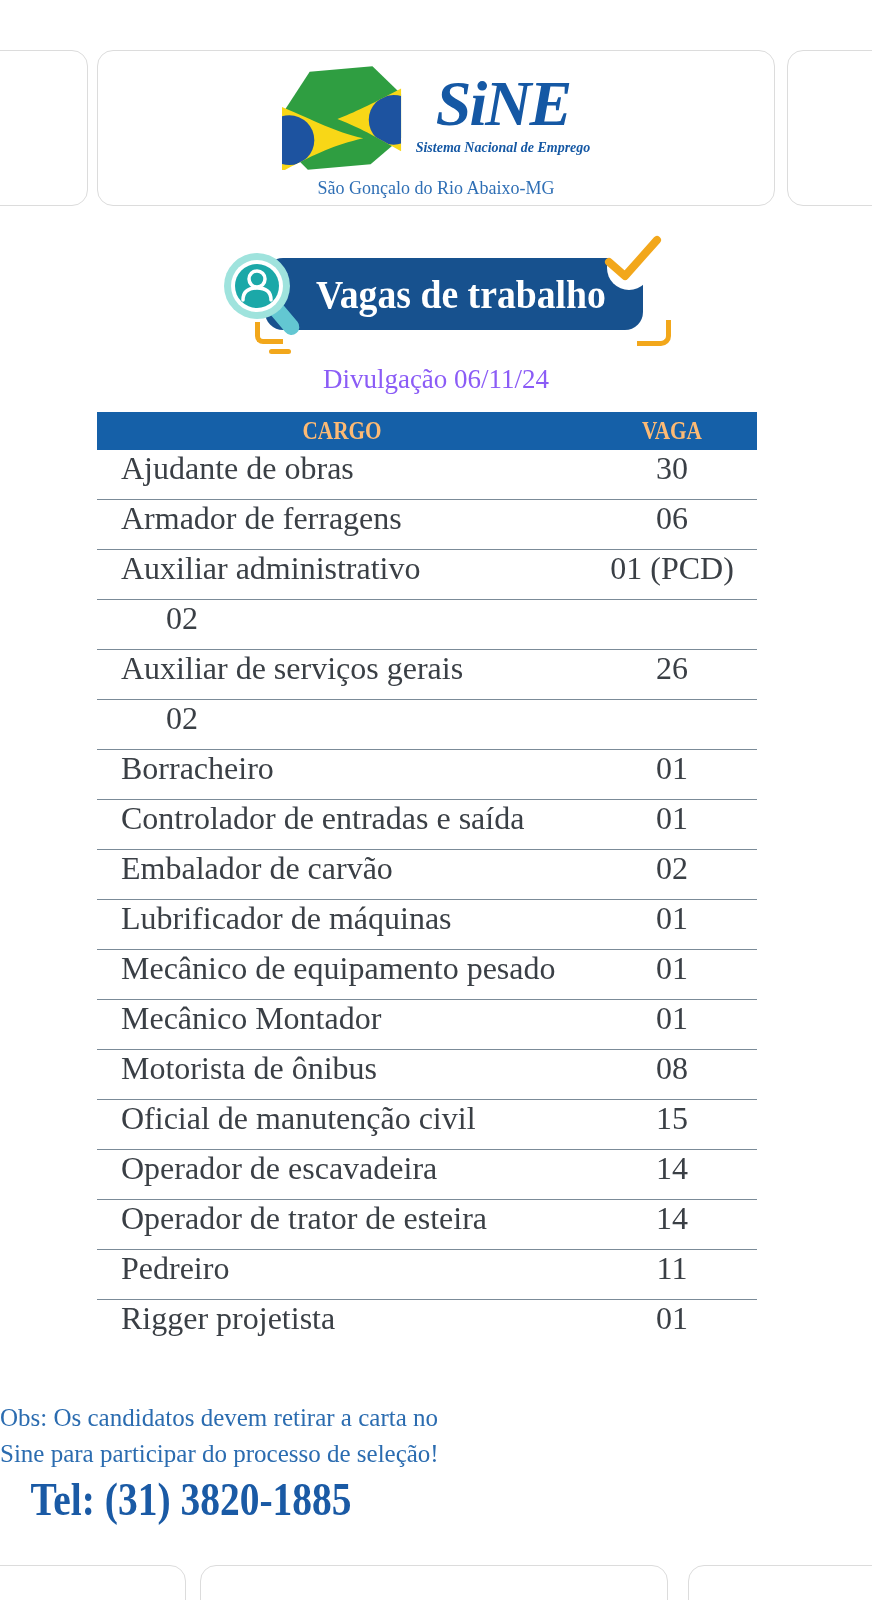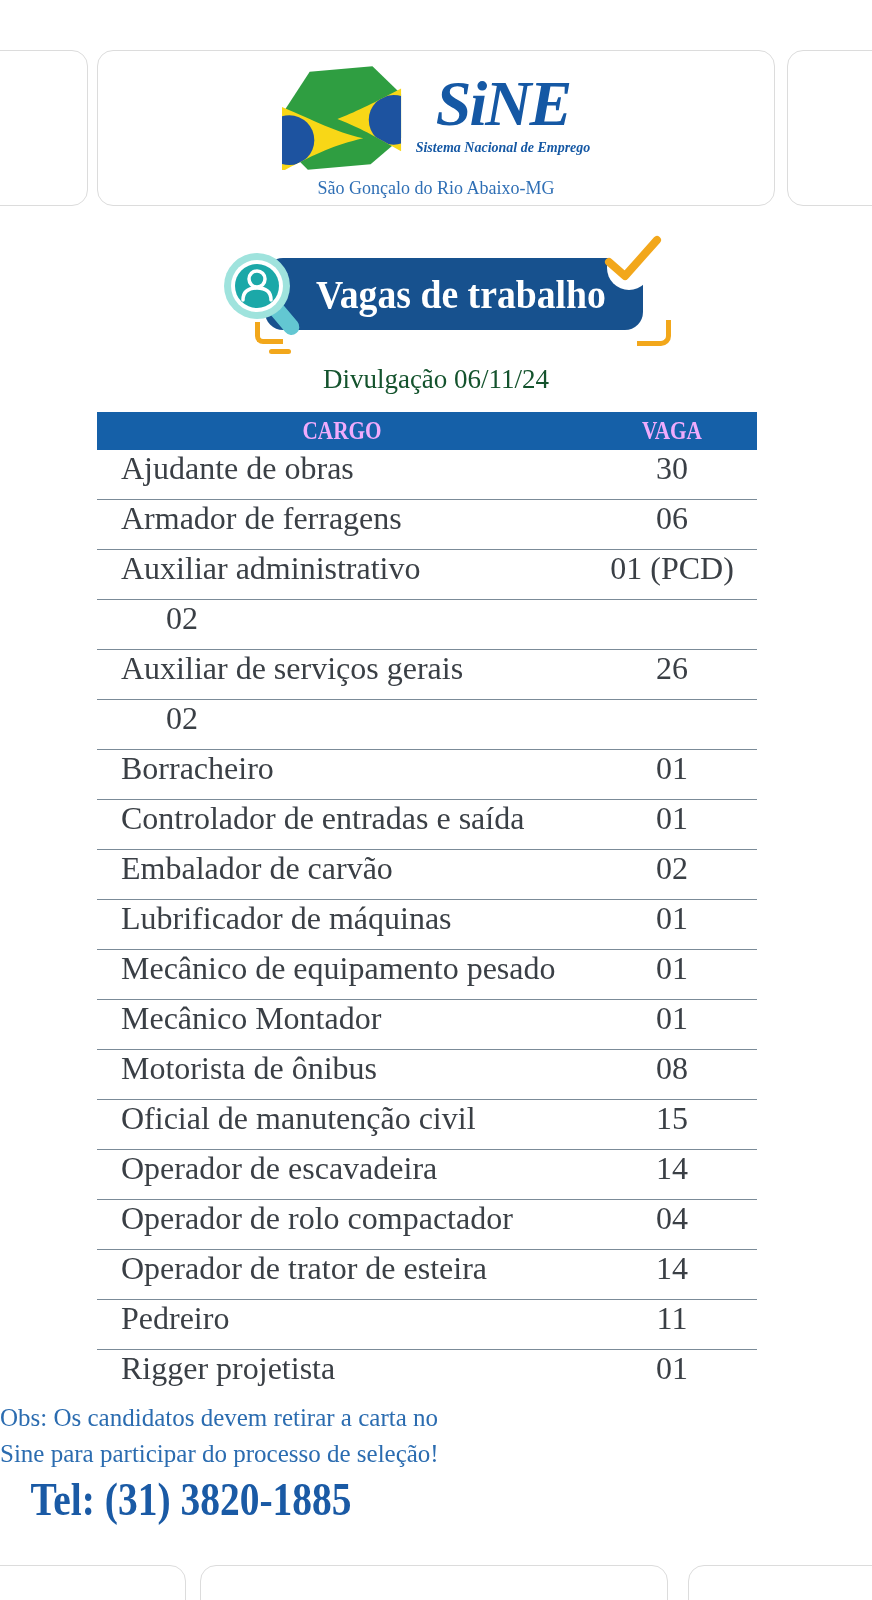--- a/index.html
+++ b/index.html
@@ -65,28 +65,28 @@
   }
   .bracket-br{
     right:-28px;bottom:-16px;width:34px;height:26px;
     border-right:5px solid var(--orange,#f2a71b);border-bottom:5px solid var(--orange,#f2a71b);
     border-bottom-right-radius:10px;
   }
 
   
   .date-line{
     position:absolute;left:0;top:364px;width:872px;text-align:center;
-    font-size:27px;color:#14532d;
+    font-size:27px;color:#8b5cf6;
   }
 
   
   .vtable{position:absolute;left:97px;top:412px;width:660px;}
   .thead{
     height:38px;background:var(--thead_blue,#1560a8);
-    display:flex;align-items:center;color:#f0abfc;
+    display:flex;align-items:center;color:#fdba74;
   }
   .th{font-weight:bold;font-size:25px;text-align:center;transform:scaleX(0.85);transform-origin:center;}
   .th-cargo{flex:1;}
   .th-vaga{width:170px;flex:none;}
   .trow{
     height:49px;display:flex;
     border-bottom:1px solid var(--row_line,#7b8b98);
     color:var(--text_dark,#3a3f45);font-size:32px;
   }
   .trow:last-child{border-bottom:none;}
@@ -233,24 +233,20 @@
         <div class="trow">
           <div class="td-cargo">Oficial de manutenção civil</div>
           <div class="td-vaga">15</div>
         </div>
 
         <div class="trow">
           <div class="td-cargo">Operador de escavadeira</div>
           <div class="td-vaga">14</div>
         </div>
 
-        <div class="trow">
-          <div class="td-cargo">Operador de rolo compactador</div>
-          <div class="td-vaga">04</div>
-        </div>
 
         <div class="trow">
           <div class="td-cargo">Operador de trator de esteira</div>
           <div class="td-vaga">14</div>
         </div>
 
         <div class="trow">
           <div class="td-cargo">Pedreiro</div>
           <div class="td-vaga">11</div>
         </div>

